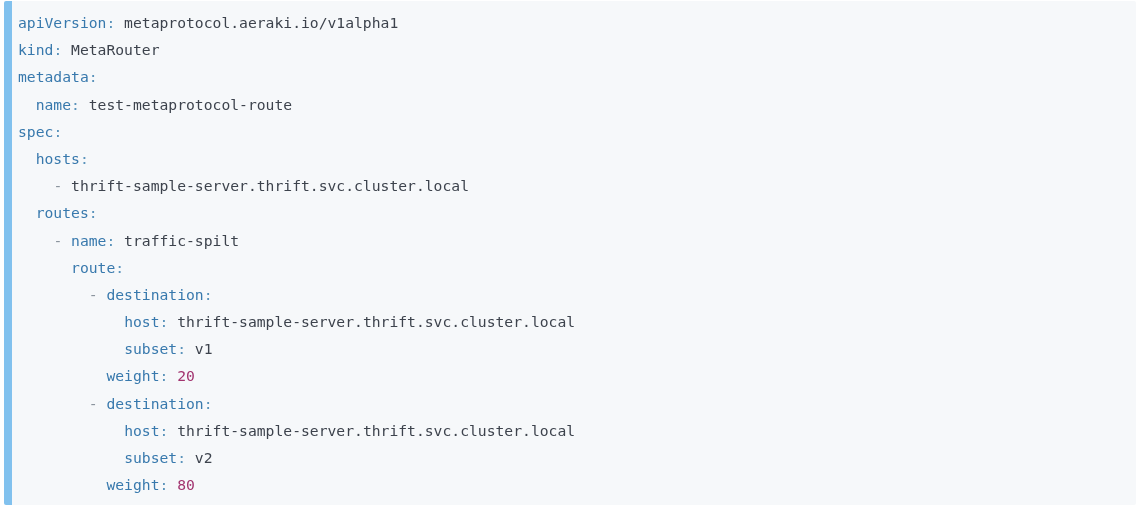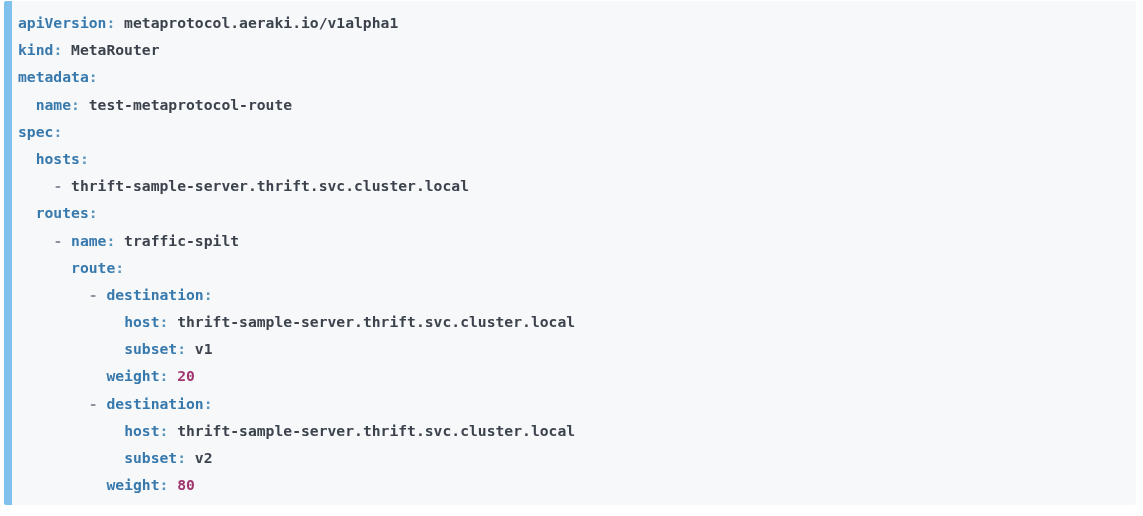--- a/index.html
+++ b/index.html
@@ -22,21 +22,21 @@
   }
   pre.code {
     margin: 0;
     padding: 8px 10px 10px 6px;
     font-family: "DejaVu Sans Mono", "Liberation Mono", monospace;
     font-size: 14.7px;
     line-height: 27.2px;
     white-space: pre;
     color: var(--value, #3d434d);
   }
-  .code-line { height: 27.2px; font-weight: bold; }
+  .code-line { height: 27.2px; }
   .tok-key    { color: var(--key, #3879ad); }
   .tok-colon  { color: var(--colon, #5a93bb); }
   .tok-dash   { color: var(--dash, #8b949e); }
   .tok-value  { color: var(--value, #3d434d); }
   .tok-num    { color: var(--number, #a2346f); }
   .tok-ws     { color: var(--value, #3d434d); }
 </style>
 </head>
 <body>
 

